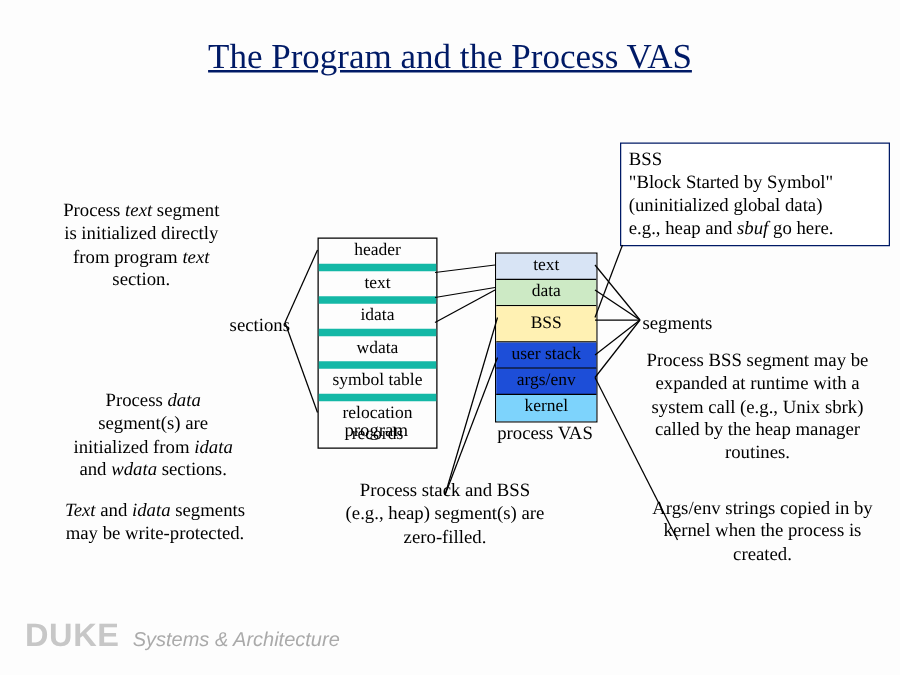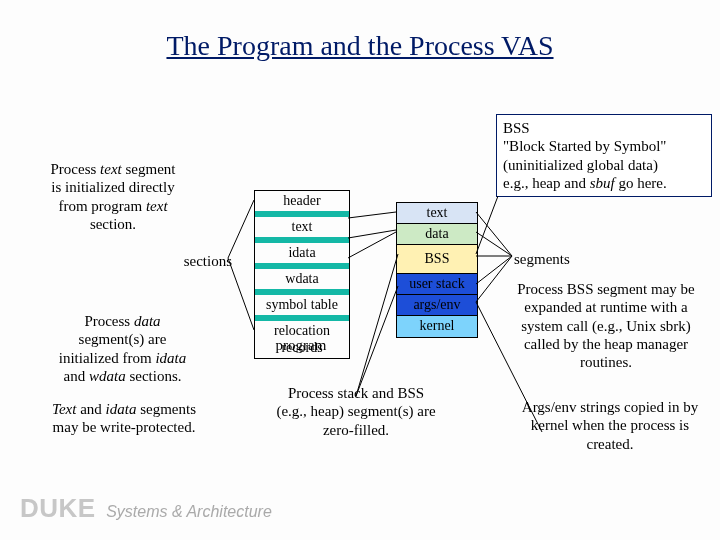--- a/index.html
+++ b/index.html
@@ -144,20 +144,21 @@
   <div class="caption center" style="left:254px; top:336px; width:94px;">program</div>
 
   <div class="vas-table">
     <div class="bg-blue">text</div>
     <div class="bg-green">data</div>
     <div class="bg-yellow" style="padding:6px 0;">BSS</div>
     <div class="bg-red">user stack</div>
     <div class="bg-red">args/env</div>
     <div class="bg-purple">kernel</div>
   </div>
+  <div class="caption center" style="left:388px; top:338px; width:96px;">process VAS</div>
 
   <div class="bss-box">
     <span>BSS</span><br>
     <span>"Block Started by Symbol"</span><br>
     <span>(uninitialized global data)</span><br>
     e.g., heap and <i>sbuf</i> go here.
   </div>
 
   <div class="caption" style="left:514px; top:250px; width:80px;">segments</div>
 

